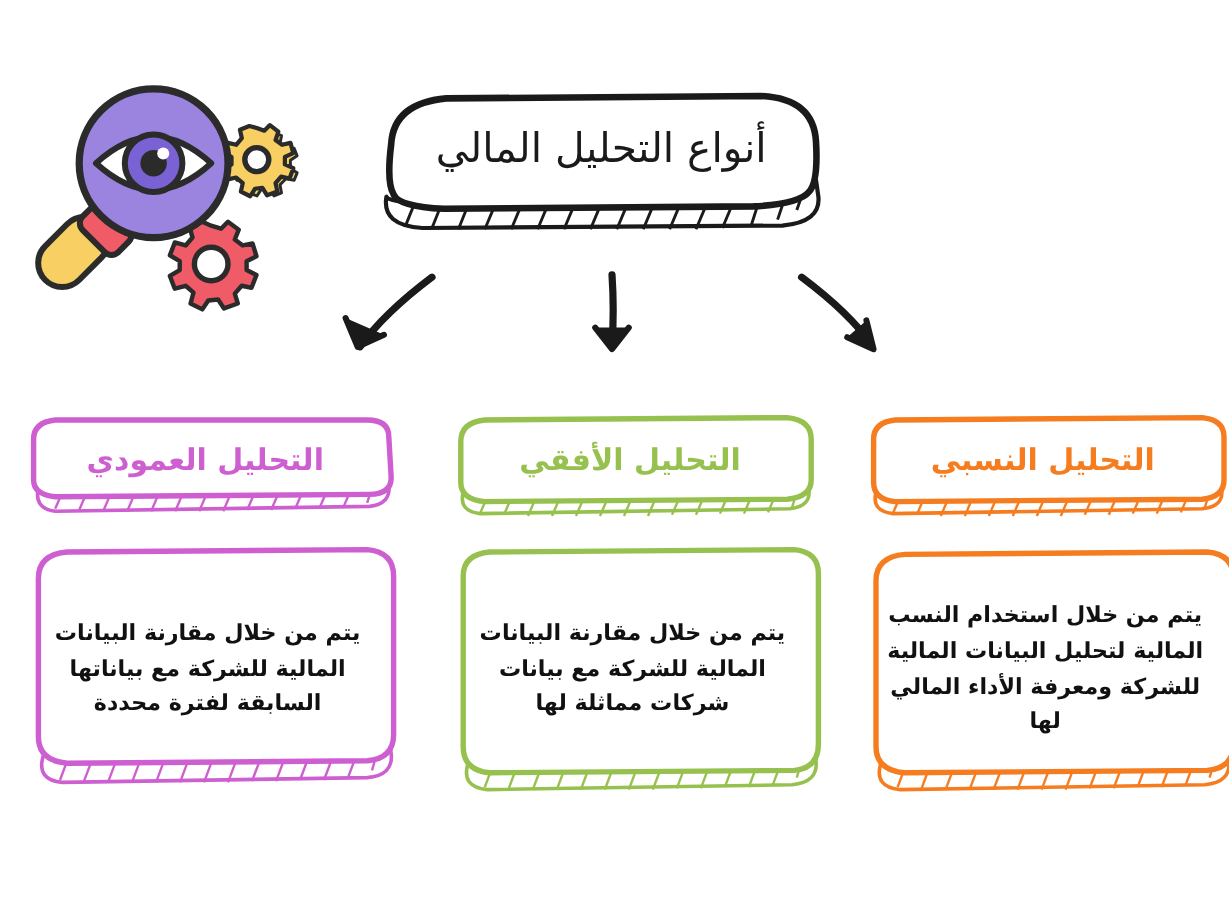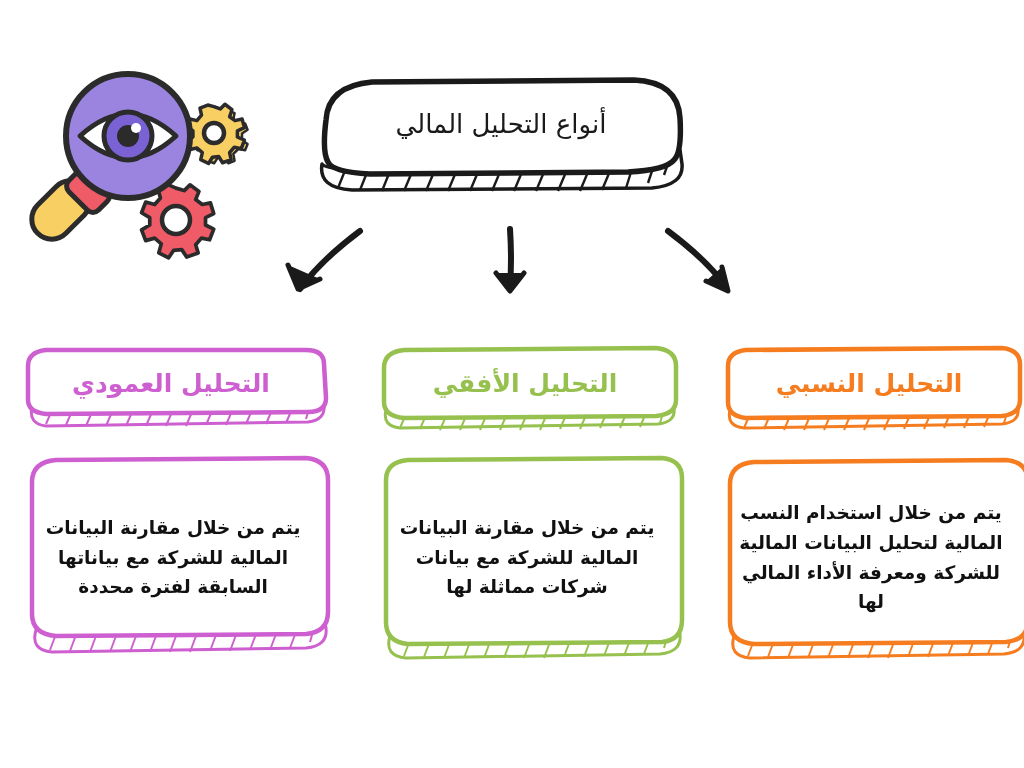--- a/index.html
+++ b/index.html
@@ -37,21 +37,21 @@
     height: 125px;
   }
   .title-text {
     position: absolute;
     inset: 0;
     display: flex;
     align-items: center;
     justify-content: center;
     padding-bottom: 22px;
     box-sizing: border-box;
-    font-size: 26px;
+    font-size: 34px;
     color: #1a1a1a;
     letter-spacing: 0px;
     font-weight: 400;
   }
 
   
   .arrows {
     position: absolute;
     left: 250px;
     top: 195px;

